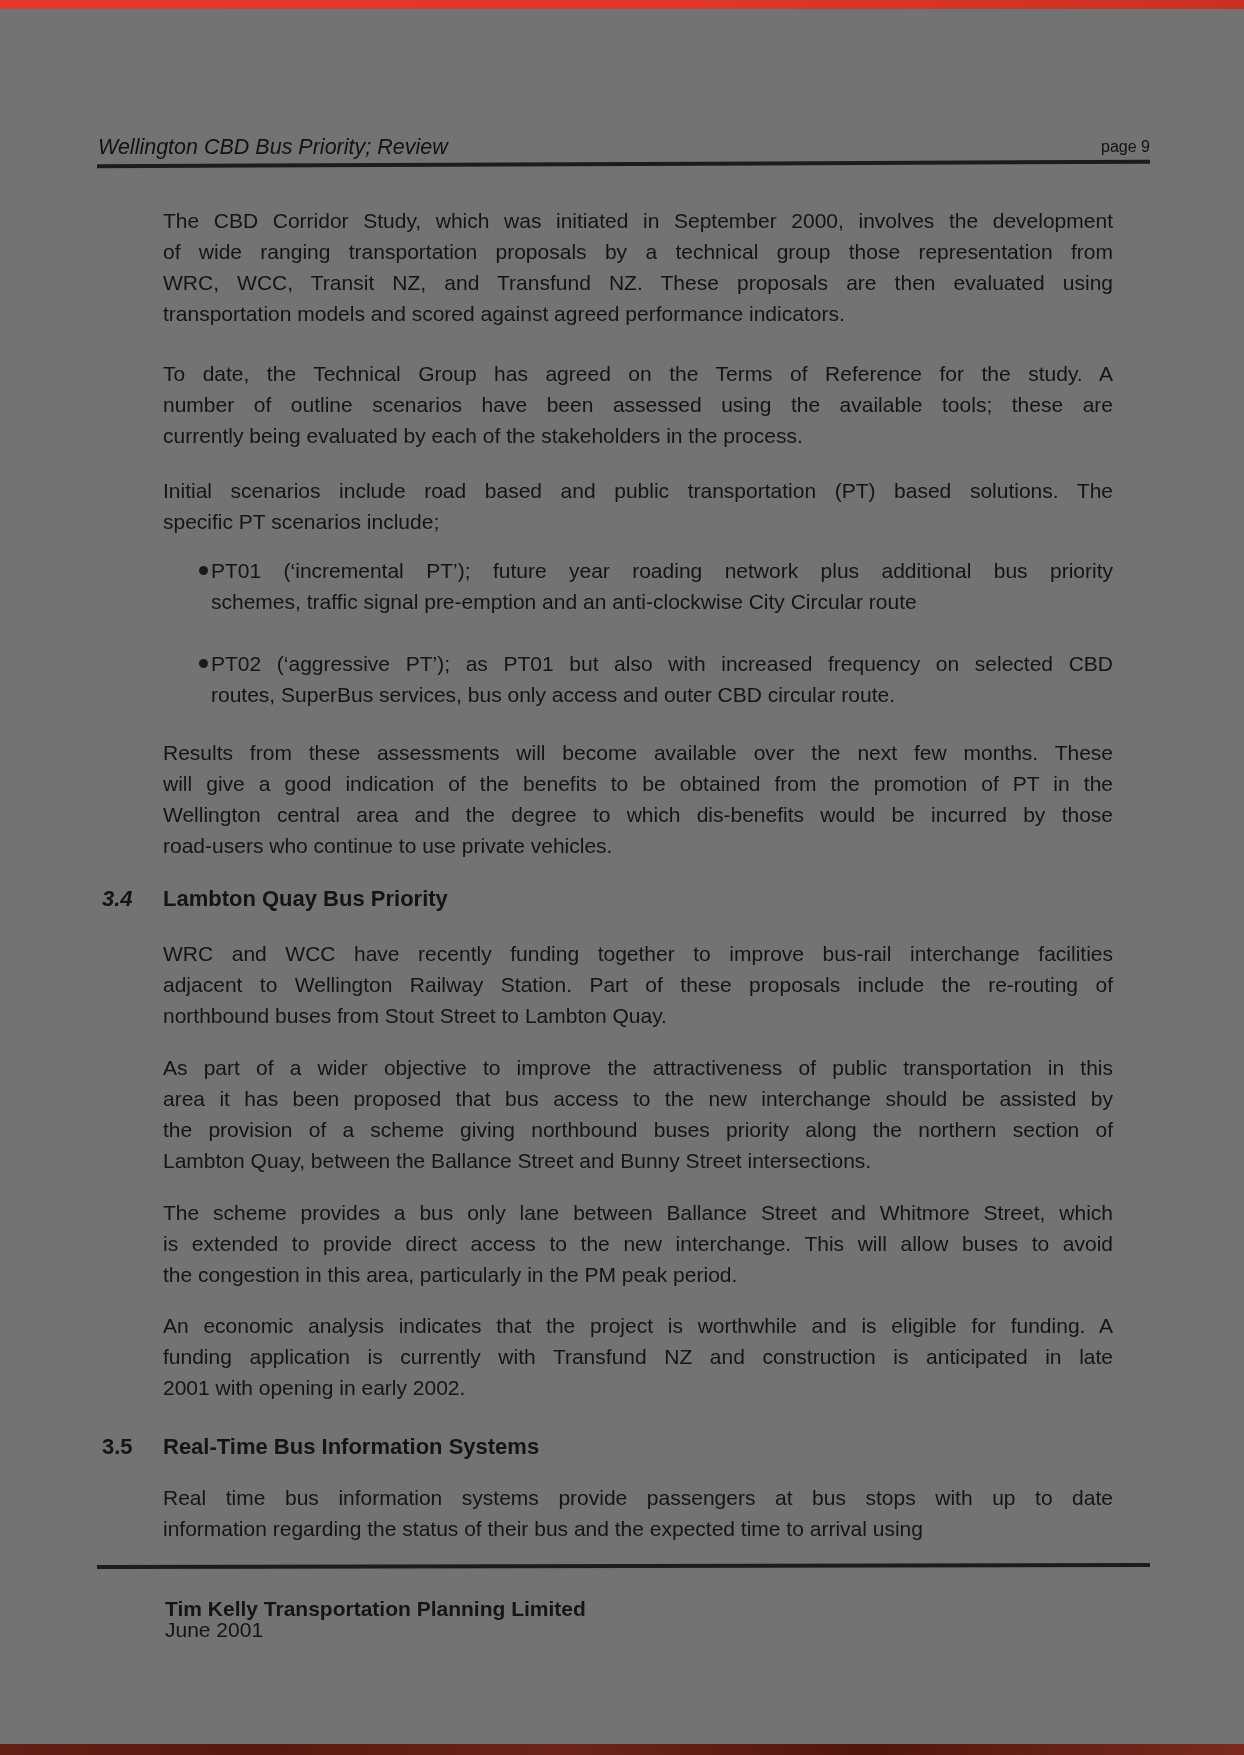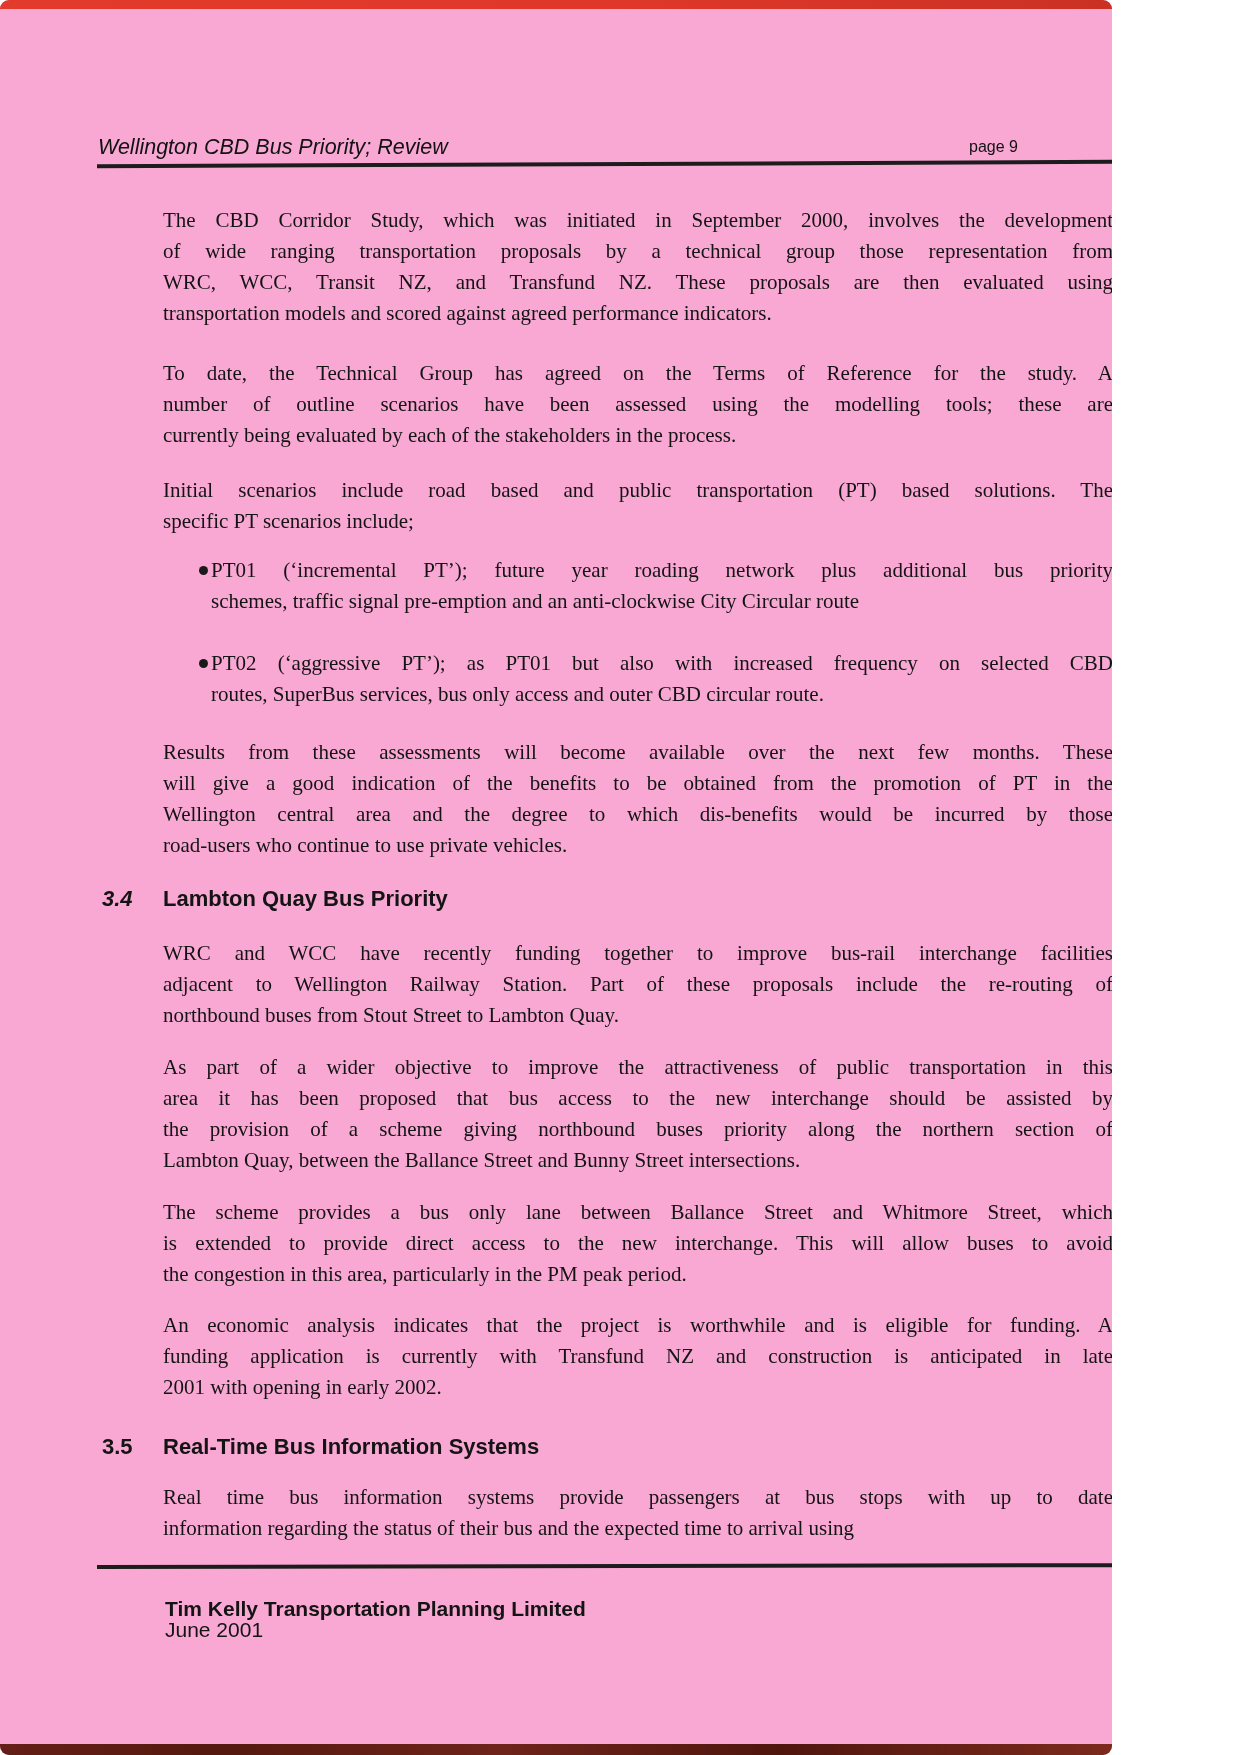--- a/index.html
+++ b/index.html
@@ -4,27 +4,26 @@
 <style>
   html, body {
     margin: 0;
     padding: 0;
     background: #ffffff;
   }
   * { box-sizing: border-box; }
 
   .page {
     position: relative;
-    width: 1112px;
+    width: 1244px;
     height: 1755px;
-    background: #f9a8d4;
+    background: #737373;
     overflow: hidden;
     font-family: "Liberation Sans", sans-serif;
     color: #161616;
-    border-radius: 9px;
   }
 
   
   .edge-top {
     position: absolute; left: 0; top: 0; width: 100%; height: 9px;
     background: linear-gradient(90deg, #e23a2b 0%, #df382a 55%, #ca3123 100%);
   }
   .edge-bottom {
     position: absolute; left: 0; bottom: 0; width: 100%; height: 11px;
     background: linear-gradient(90deg, #641f17 0%, #55190f 20%, #6e241a 45%, #4f160e 70%, #7c2a1d 100%);
@@ -51,21 +50,21 @@
 
   
   .para, .blines {
     font-size: 21px;
     line-height: 31px;
     color: #141414;
   }
   .para {
     position: absolute; left: 163px; width: 950px;
   }
-  .tline { line-height: 31px; font-family: Liberation Serif, serif; }
+  .tline { line-height: 31px; }
   .just { text-align: justify; text-align-last: justify; }
 
   .bullet {
     position: absolute; left: 163px; width: 950px;
   }
   .bullet .dot {
     position: absolute; left: 36px; top: 11px;
     width: 9px; height: 9px; border-radius: 50%;
     background: #1a1a1a;
   }
@@ -107,21 +106,21 @@
 
   <div class="para" style="top:205px">
       <div class="tline just">The CBD Corridor Study, which was initiated in September 2000, involves the development</div>
       <div class="tline just">of wide ranging transportation proposals by a technical group those representation from</div>
       <div class="tline just">WRC, WCC, Transit NZ, and Transfund NZ. These proposals are then evaluated using</div>
       <div class="tline">transportation models and scored against agreed performance indicators.</div>
     </div>
 
   <div class="para" style="top:358px">
       <div class="tline just">To date, the Technical Group has agreed on the Terms of Reference for the study. A</div>
-      <div class="tline just">number of outline scenarios have been assessed using the modelling tools; these are</div>
+      <div class="tline just">number of outline scenarios have been assessed using the available tools; these are</div>
       <div class="tline">currently being evaluated by each of the stakeholders in the process.</div>
     </div>
 
   <div class="para" style="top:475px">
       <div class="tline just">Initial scenarios include road based and public transportation (PT) based solutions. The</div>
       <div class="tline">specific PT scenarios include;</div>
     </div>
 
   <div class="bullet" style="top:555px">
     <span class="dot"></span>

